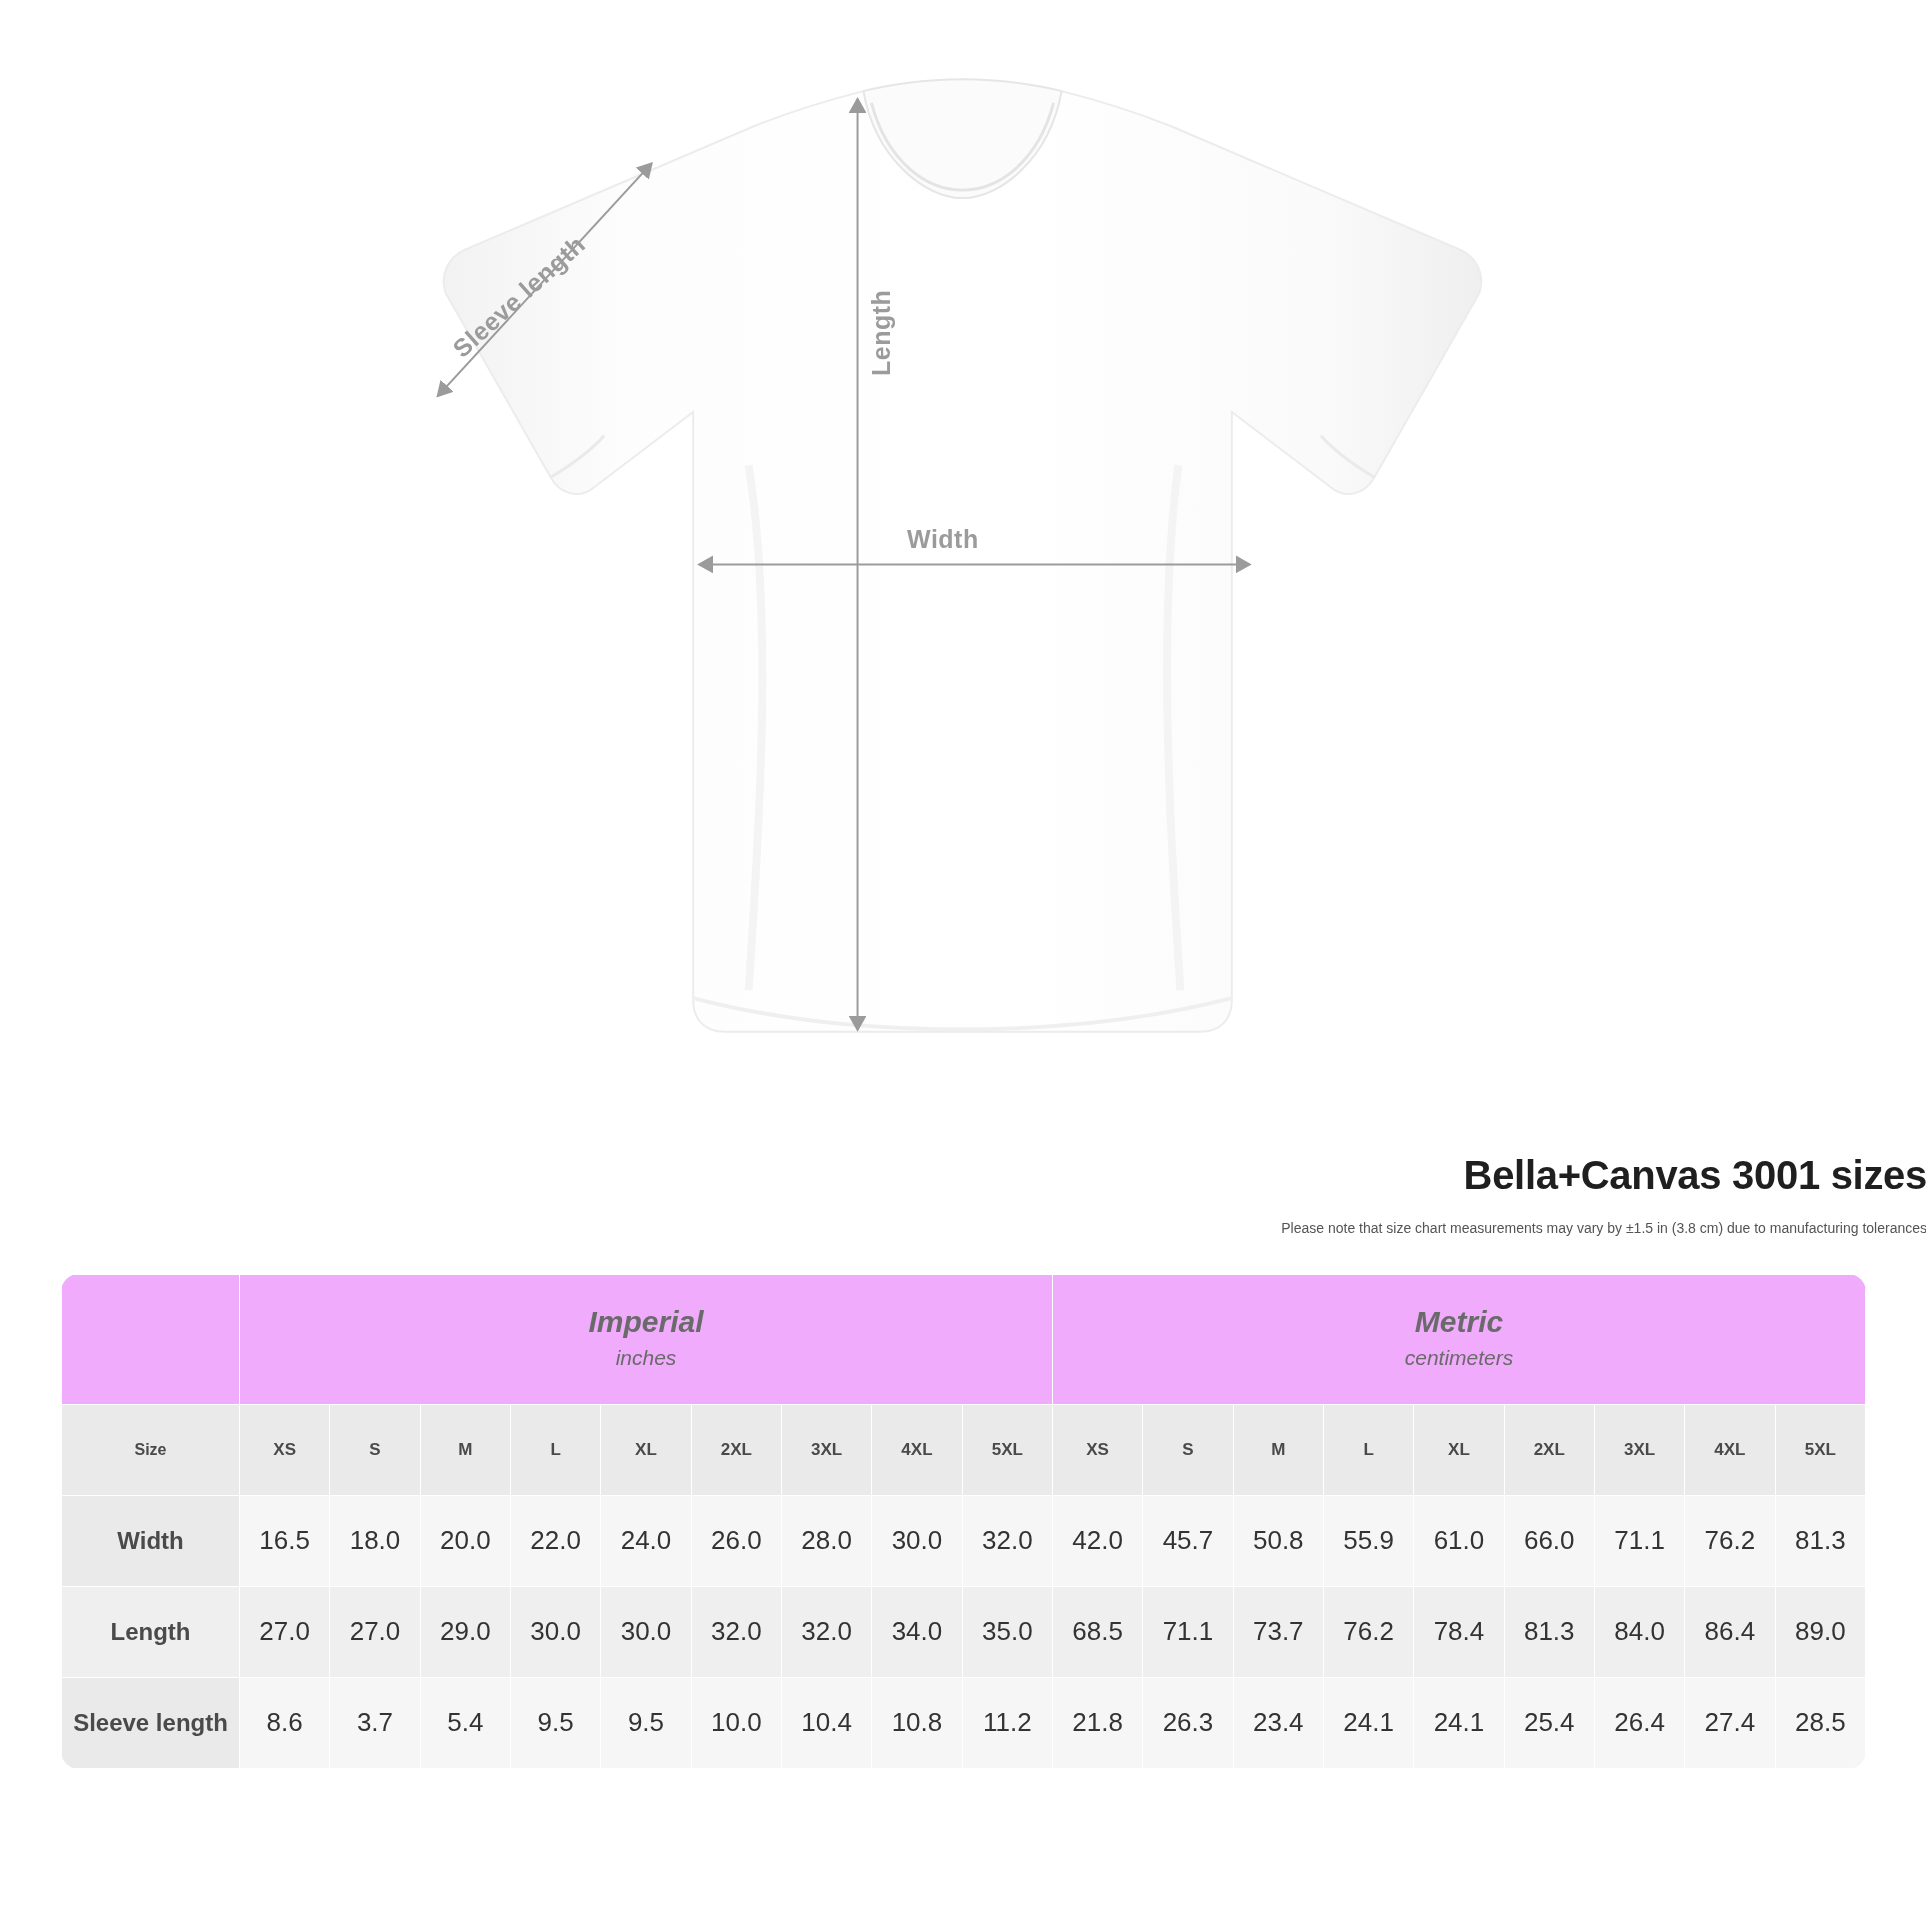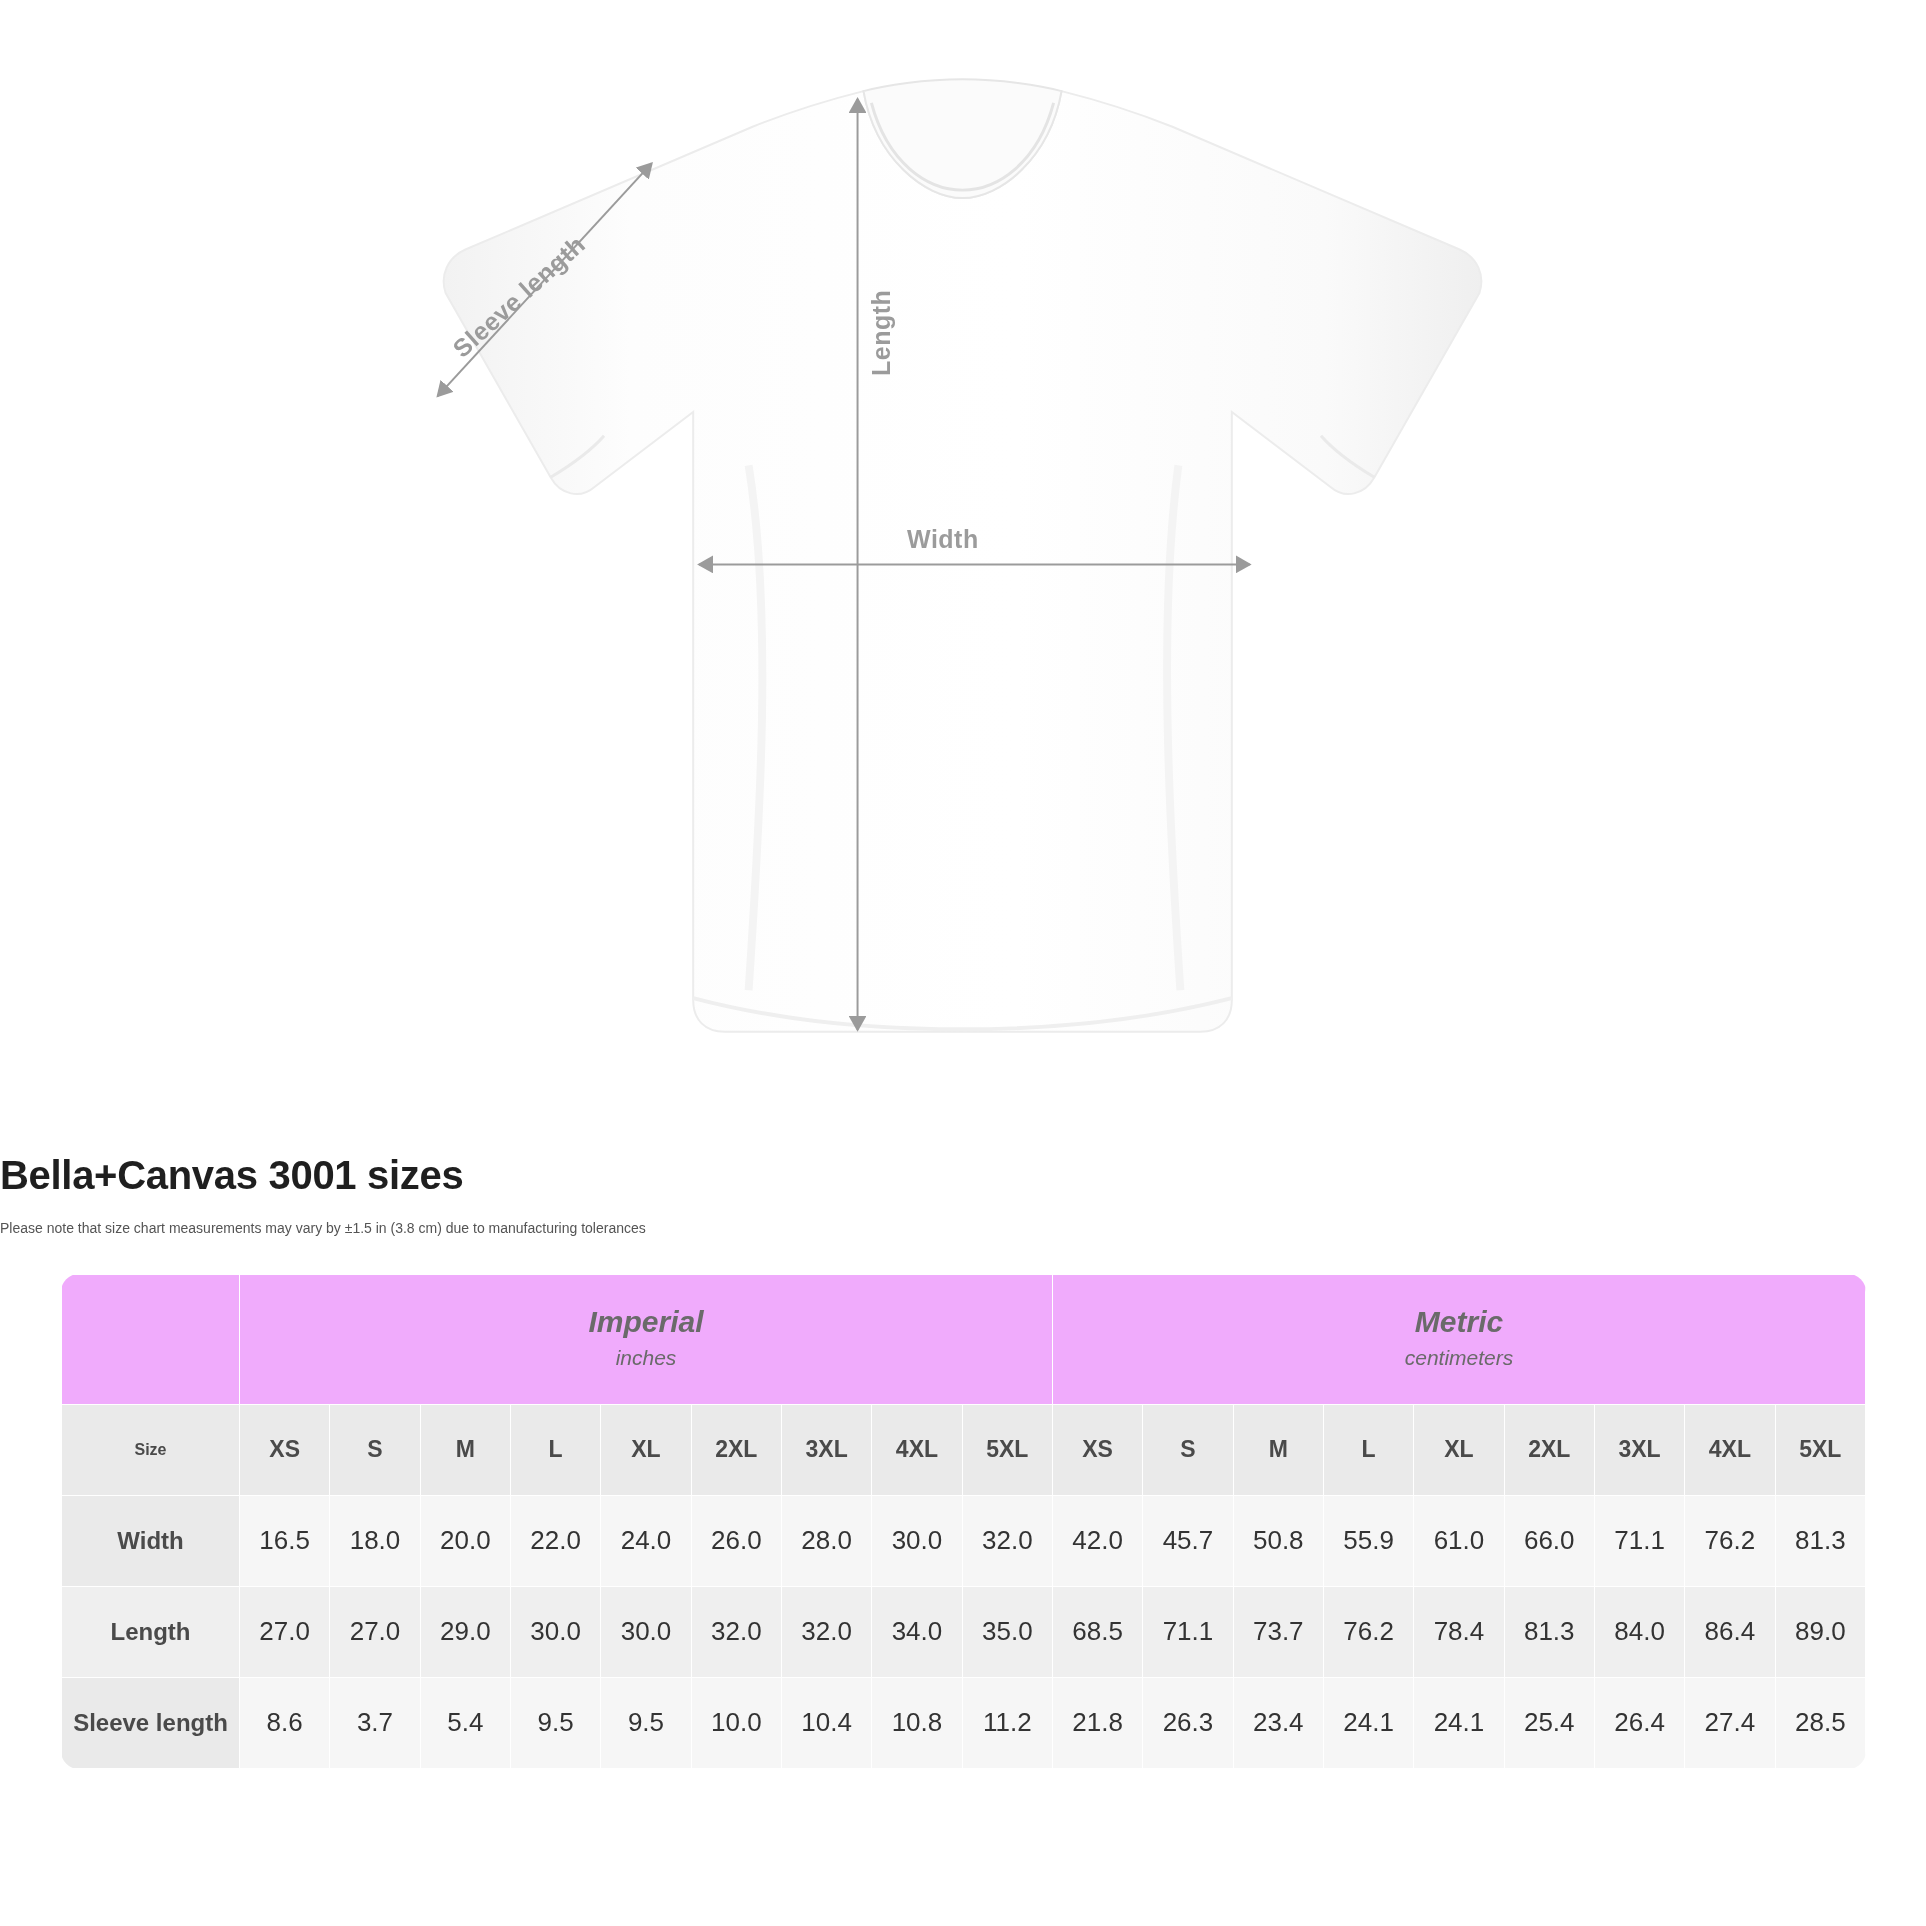--- a/index.html
+++ b/index.html
@@ -52,22 +52,23 @@
   .dim-label.sleeve-lbl {
     left: 447px;
     top: 342px;
     transform: rotate(-42deg);
     transform-origin: left top;
     font-size: 25px;
   }
 
   
   .title-block {
-    text-align: left;
+    text-align: right;
     margin-top: 44px;
+    margin-left: 28px;
   }
   .chart-title {
     font-size: 40px;
     font-weight: bold;
     color: #1f1f1f;
     margin: 0;
     letter-spacing: -0.3px;
   }
   .chart-note {
     font-size: 14px;
@@ -107,21 +108,21 @@
     font-size: 21px;
     font-style: italic;
     color: #6a6a6a;
     margin-top: 6px;
   }
   .corner-cell { background: #eaeaea; border: none; }
 
   .hdr-row td {
     background: #eaeaea;
     height: 91px;
-    font-size: 23px;
+    font-size: 17px;
     font-weight: bold;
     color: #4a4a4a;
   }
   .hdr-row td.rowlabel {
     font-size: 16px;
   }
   .data-row td {
     height: 91px;
     font-size: 26px;
     color: #333333;

